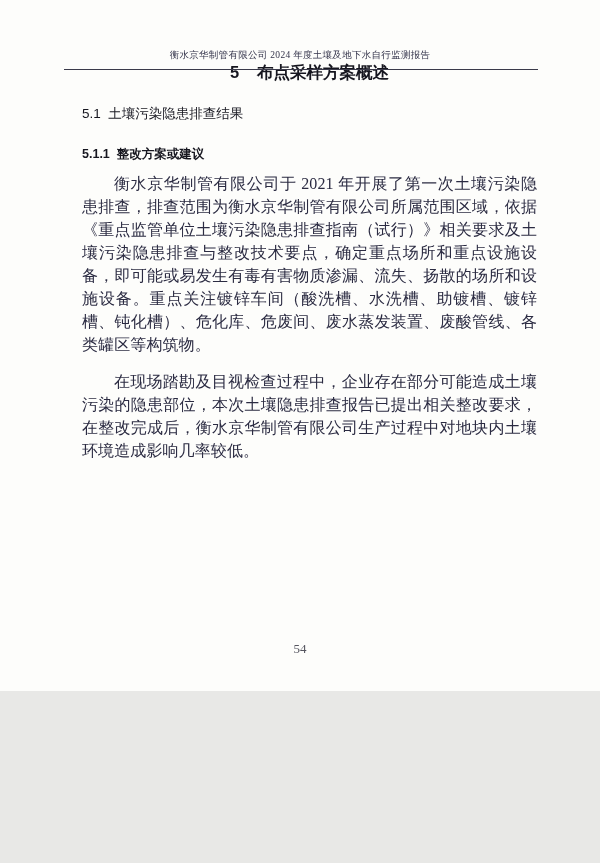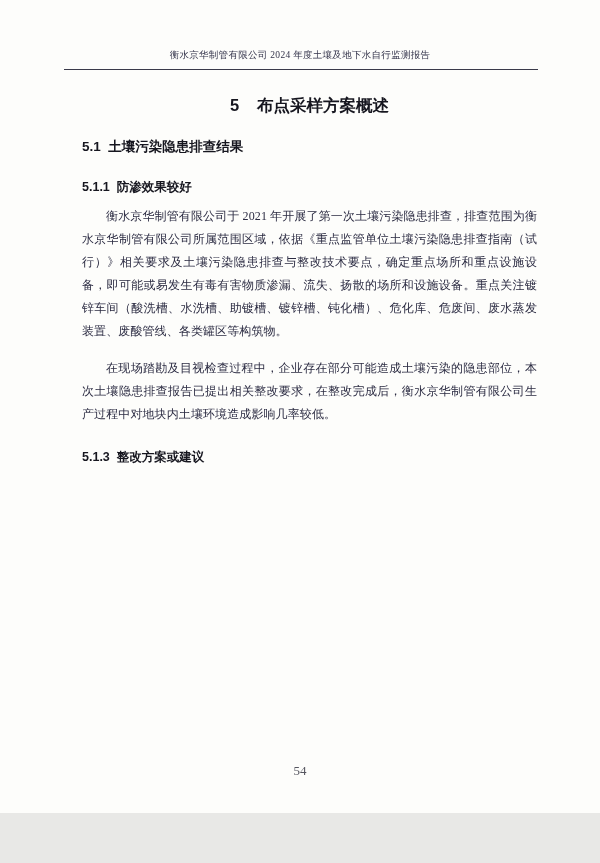--- a/index.html
+++ b/index.html
@@ -1,20 +1,20 @@
 <!DOCTYPE html>
 <html><head>
 <meta charset="utf-8">
 <style>
   * { margin: 0; padding: 0; box-sizing: border-box; }
   html, body { background: #e8e8e6; }
   .page {
     position: relative;
     width: 600px;
-    height: 813px;
+    height: 691px;
     margin: 0 auto;
     background: #fdfdfb;
     color: #26263a;
     font-family: "Liberation Serif", "DejaVu Serif", serif;
     overflow: hidden;
   }
   .running-header {
     padding-top: 49px;
     text-align: center;
     font-size: 9.5px;
@@ -27,50 +27,49 @@
     left: 64px;
     right: 62px;
     top: 69px;
     height: 0;
     border-top: 1.2px solid #3a3a4a;
   }
   .content {
     padding: 0 63px 0 82px;
   }
   .chapter-title {
-    margin-top: 33px;
     text-align: center;
     font-family: "Liberation Sans", "DejaVu Sans", sans-serif;
     font-weight: 700;
     font-size: 16.5px;
     line-height: 22px;
     color: #16161f;
   }
   .chapter-title .num { margin-right: 18px; }
   h2.sec {
     margin-top: 21px;
     font-family: "Liberation Sans", "DejaVu Sans", sans-serif;
-    font-weight: 700;
+    font-weight: 400;
     font-size: 13.5px;
     line-height: 19px;
     color: #16161f;
     white-space: pre;
   }
   h3.sec {
     margin-top: 22px;
     font-family: "Liberation Sans", "DejaVu Sans", sans-serif;
     font-weight: 700;
     font-size: 12.5px;
     line-height: 18px;
     color: #16161f;
     white-space: pre;
   }
   p.body {
     margin-top: 9px;
-    font-size: 12px;
+    font-size: 16px;
     line-height: 23px;
     text-align: justify;
     text-indent: 2em;
     color: #2b2b42;
     letter-spacing: 0.1px;
   }
   p.body.follow { margin-top: 14px; }
   .sp-512  { margin-top: 20px; }
   .sp-513  { margin-top: 12px; }
   .sp-513h { margin-top: 4px; }
@@ -94,28 +93,27 @@
   <div class="header-rule"></div>
 
   <div class="content">
 
     <div class="chapter-title">
       <span class="num">5</span><span>布点采样方案概述</span>
     </div>
 
     <h2 class="sec">5.1  土壤污染隐患排查结果</h2>
 
-    <h3 class="sec">5.1.1  防渗效果较好</h3>
+    <h3 class="sec">5.1.1  整改方案或建议</h3>
 
     <p class="body">衡水京华制管有限公司于 2021 年开展了第一次土壤污染隐患排查，排查范围为衡水京华制管有限公司所属范围区域，依据《重点监管单位土壤污染隐患排查指南（试行）》相关要求及土壤污染隐患排查与整改技术要点，确定重点场所和重点设施设备，即可能或易发生有毒有害物质渗漏、流失、扬散的场所和设施设备。重点关注镀锌车间（酸洗槽、水洗槽、助镀槽、镀锌槽、钝化槽）、危化库、危废间、废水蒸发装置、废酸管线、各类罐区等构筑物。</p>
 
 
 
     <p class="body follow">在现场踏勘及目视检查过程中，企业存在部分可能造成土壤污染的隐患部位，本次土壤隐患排查报告已提出相关整改要求，在整改完成后，衡水京华制管有限公司生产过程中对地块内土壤环境造成影响几率较低。</p>
 
-    <h3 class="sec sp-513h">5.1.3  整改方案或建议</h3>
 
 
   </div>
 
   <div class="page-footer">54</div>
 
 </div>
 
 </body></html>

